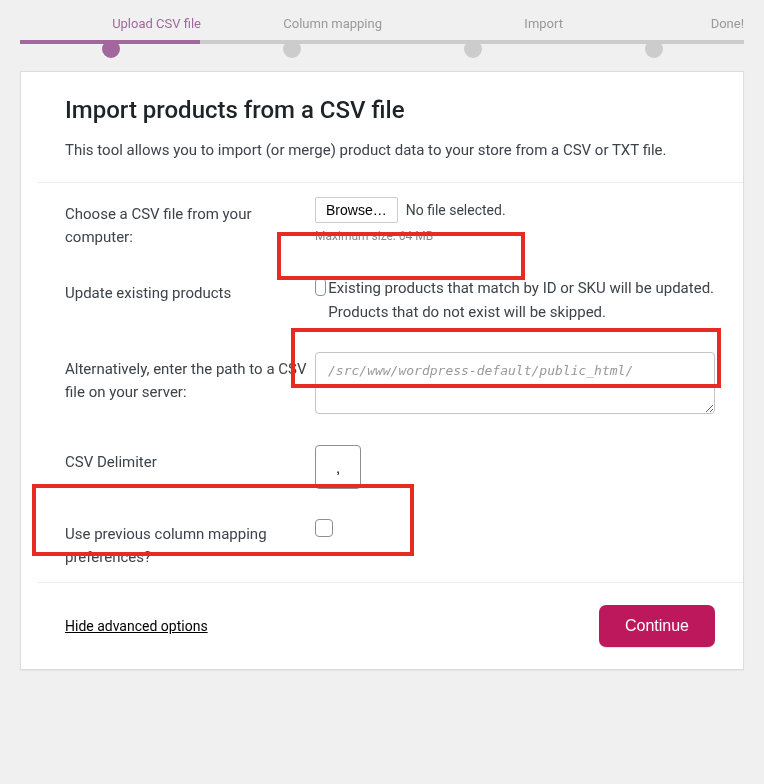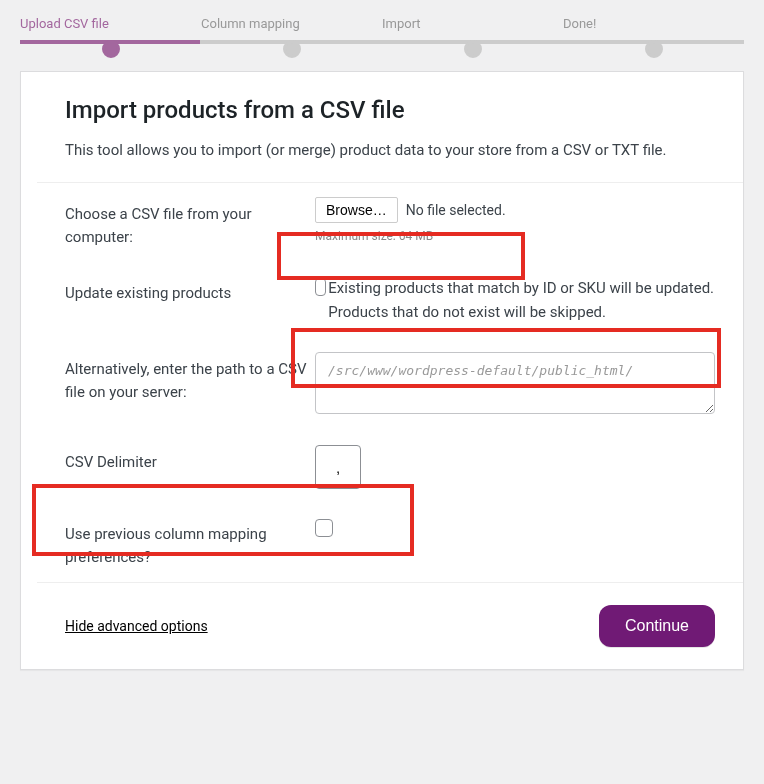--- a/index.html
+++ b/index.html
@@ -28,21 +28,21 @@
 .stepper-progress {
   position: absolute;
   left: 20px;
   top: 40px;
   height: 4px;
   width: 180px;
   background: #a3679e;
 }
 .step {
   flex: 1;
-  text-align: left;
+  text-align: right;
   position: relative;
   z-index: 2;
   font-size: 13px;
   color: #999;
   padding-bottom: 24px;
 }
 .step.active { color: #a3679e; }
 .step::after {
   content: '';
   position: absolute;
@@ -161,24 +161,24 @@
   align-items: center;
   padding: 22px 28px;
 }
 .link-btn {
   color: #000000;
   text-decoration: underline;
   font-size: 14px;
   cursor: pointer;
 }
 .primary-btn {
-  background: #701a75;
+  background: #be185d;
   color: #fff;
   border: none;
-  border-radius: 12px;
+  border-radius: 7px;
   padding: 12px 26px;
   font-size: 16px;
   cursor: pointer;
   box-shadow: 0 1px 0 rgba(0,0,0,0.1);
 }
 .highlight-red {
   position: absolute;
   border: 4px solid #e52b22;
   pointer-events: none;
   z-index: 10;

